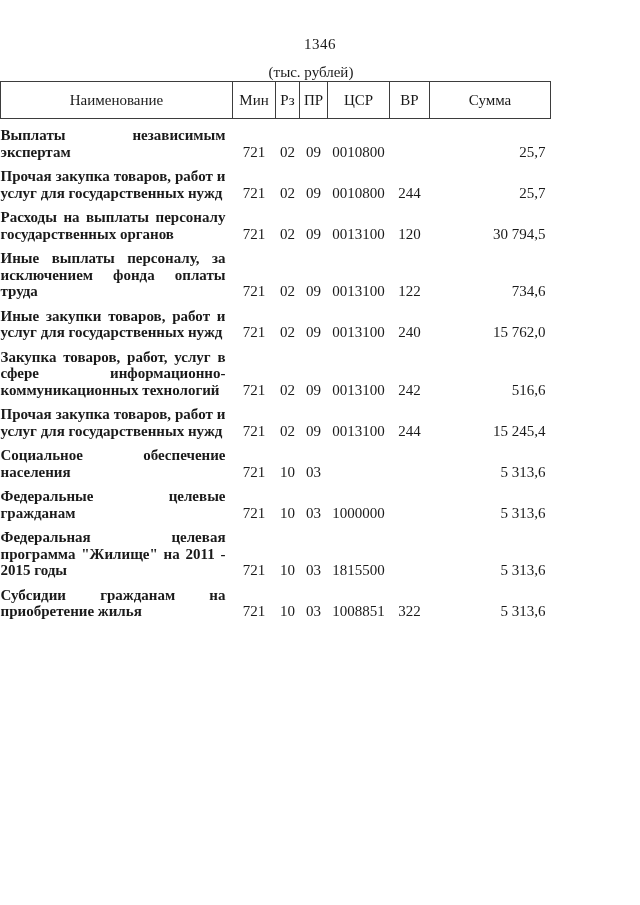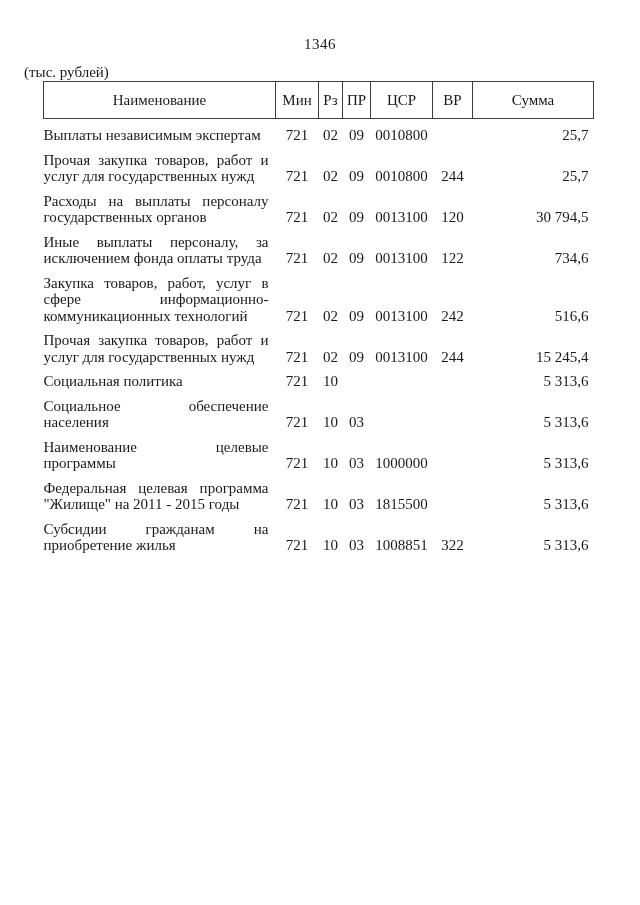--- a/index.html
+++ b/index.html
@@ -23,25 +23,24 @@
     overflow: hidden;
   }
   .page-number {
     padding-top: 36px;
     text-align: center;
     letter-spacing: 0.5px;
   }
   .units-note {
     margin-top: 11px;
     margin-right: 42px;
-    text-align: left;
+    text-align: center;
     padding-left: 24px;
   }
   table.budget-table {
-    margin-left: 43px;
     width: 550px;
     border-collapse: collapse;
     table-layout: fixed;
   }
   .col-name  { width: 232px; }
   .col-min   { width: 43px; }
   .col-rz    { width: 24px; }
   .col-pr    { width: 28px; }
   .col-csr   { width: 62px; }
   .col-vr    { width: 40px; }
@@ -55,20 +54,21 @@
     padding: 0;
   }
   tbody td {
     vertical-align: bottom;
     padding: 8px 0 0 0;
     line-height: 1.1;
   }
   tbody td.c-name {
     text-align: justify;
     padding-right: 7px;
+    font-weight: bold;
   }
   tbody td.c-min,
   tbody td.c-rz,
   tbody td.c-pr,
   tbody td.c-csr,
   tbody td.c-vr {
     text-align: center;
   }
   tbody td.c-sum {
     text-align: right;
@@ -137,57 +137,57 @@
         <tr>
       <td class="c-name">Иные выплаты персоналу, за исключением фонда оплаты труда</td>
       <td class="c-min">721</td>
       <td class="c-rz">02</td>
       <td class="c-pr">09</td>
       <td class="c-csr">0013100</td>
       <td class="c-vr">122</td>
       <td class="c-sum">734,6</td>
     </tr>
         <tr>
+      <td class="c-name">Иные закупки товаров, работ и услуг для государственных нужд</td>
+      <td class="c-min">721</td>
+      <td class="c-rz">02</td>
+      <td class="c-pr">09</td>
+      <td class="c-csr">0013100</td>
+      <td class="c-vr">240</td>
+      <td class="c-sum">15 762,0</td>
+    </tr>
+        <tr>
       <td class="c-name">Закупка товаров, работ, услуг в сфере информационно-коммуникационных технологий</td>
       <td class="c-min">721</td>
       <td class="c-rz">02</td>
       <td class="c-pr">09</td>
       <td class="c-csr">0013100</td>
       <td class="c-vr">242</td>
       <td class="c-sum">516,6</td>
     </tr>
         <tr>
       <td class="c-name">Прочая закупка товаров, работ и услуг для государственных нужд</td>
       <td class="c-min">721</td>
       <td class="c-rz">02</td>
       <td class="c-pr">09</td>
       <td class="c-csr">0013100</td>
       <td class="c-vr">244</td>
       <td class="c-sum">15 245,4</td>
     </tr>
         <tr>
-      <td class="c-name">Социальная политика</td>
-      <td class="c-min">721</td>
-      <td class="c-rz">10</td>
-      <td class="c-pr"></td>
+      <td class="c-name">Социальное обеспечение населения</td>
+      <td class="c-min">721</td>
+      <td class="c-rz">10</td>
+      <td class="c-pr">03</td>
       <td class="c-csr"></td>
       <td class="c-vr"></td>
       <td class="c-sum">5 313,6</td>
     </tr>
         <tr>
-      <td class="c-name">Социальное обеспечение населения</td>
-      <td class="c-min">721</td>
-      <td class="c-rz">10</td>
-      <td class="c-pr">03</td>
-      <td class="c-csr"></td>
-      <td class="c-vr"></td>
-      <td class="c-sum">5 313,6</td>
-    </tr>
-        <tr>
-      <td class="c-name">Наименование целевые программы</td>
+      <td class="c-name">Федеральные целевые гражданам</td>
       <td class="c-min">721</td>
       <td class="c-rz">10</td>
       <td class="c-pr">03</td>
       <td class="c-csr">1000000</td>
       <td class="c-vr"></td>
       <td class="c-sum">5 313,6</td>
     </tr>
         <tr>
       <td class="c-name">Федеральная целевая программа "Жилище" на 2011 - 2015 годы</td>
       <td class="c-min">721</td>

